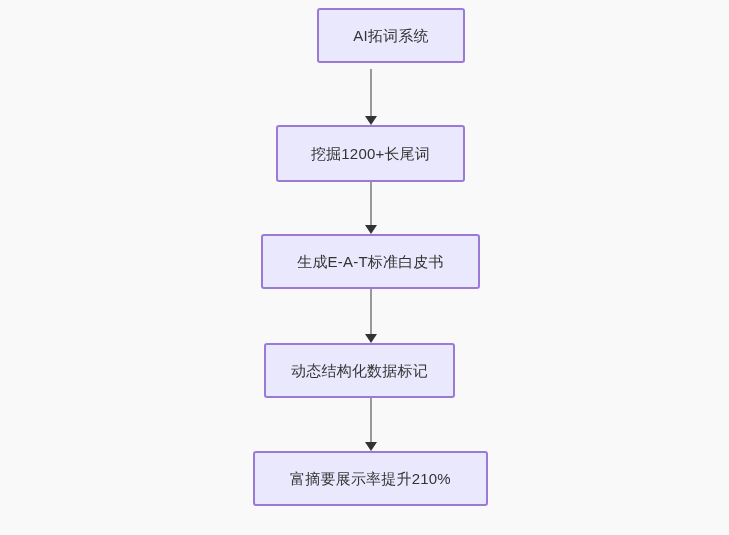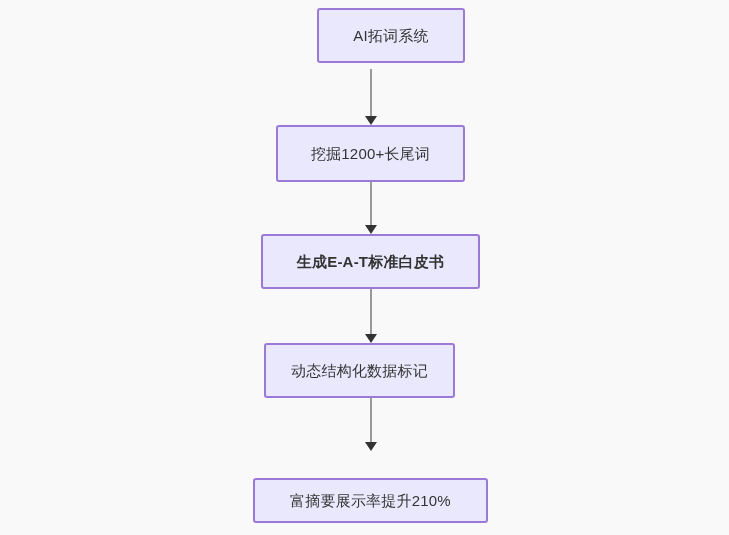--- a/index.html
+++ b/index.html
@@ -87,25 +87,25 @@
   </div>
 
   <div class="node" style="left:297px; top:8px; width:148px; height:55px;margin-left:20px;">
     <span class="node-label">AI拓词系统</span>
   </div>
 
   <div class="node" style="left:276px; top:125px; width:189px; height:57px;">
     <span class="node-label">挖掘1200+长尾词</span>
   </div>
 
-  <div class="node" style="left:261px; top:234px; width:219px; height:55px;font-weight:bold;">
+  <div class="node" style="left:261px; top:234px; width:219px; height:55px;">
     <span class="node-label">生成E-A-T标准白皮书</span>
   </div>
 
   <div class="node" style="left:264px; top:343px; width:191px; height:55px;">
     <span class="node-label">动态结构化数据标记</span>
   </div>
 
-  <div class="node" style="left:253px; top:451px; width:235px; height:45px;margin-top:27px;">
+  <div class="node" style="left:253px; top:451px; width:235px; height:55px;">
     <span class="node-label">富摘要展示率提升210%</span>
   </div>
 
 </div>
 
 </body></html>

